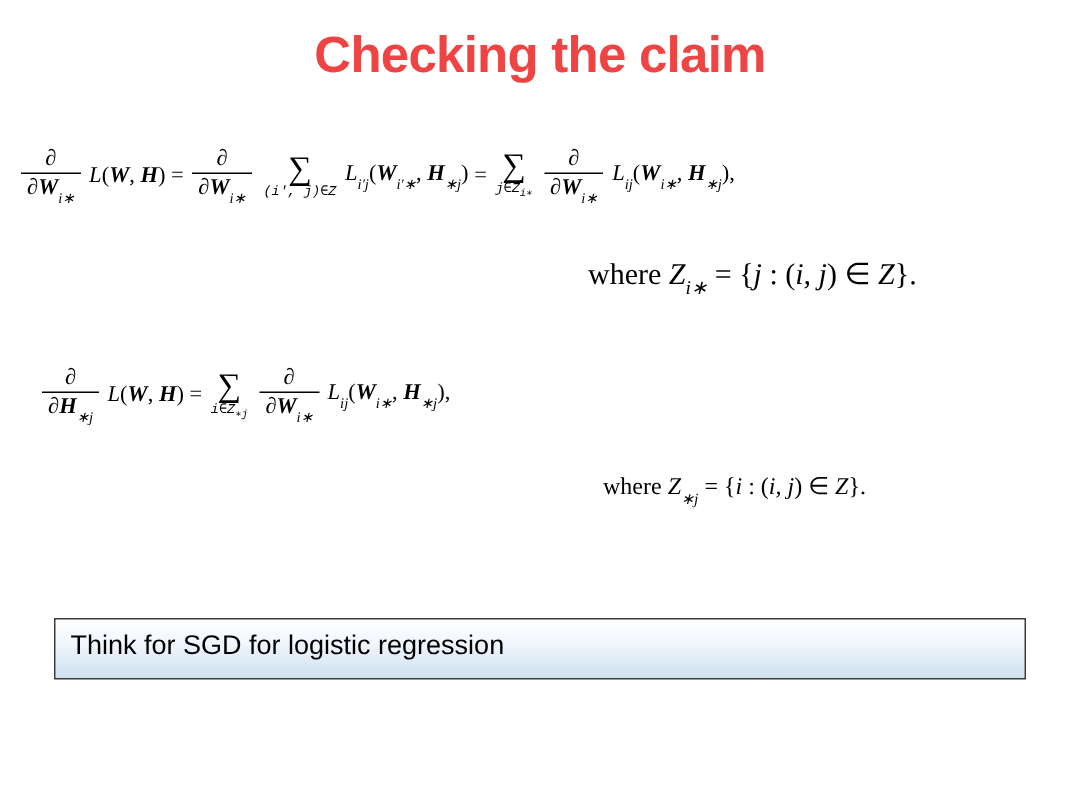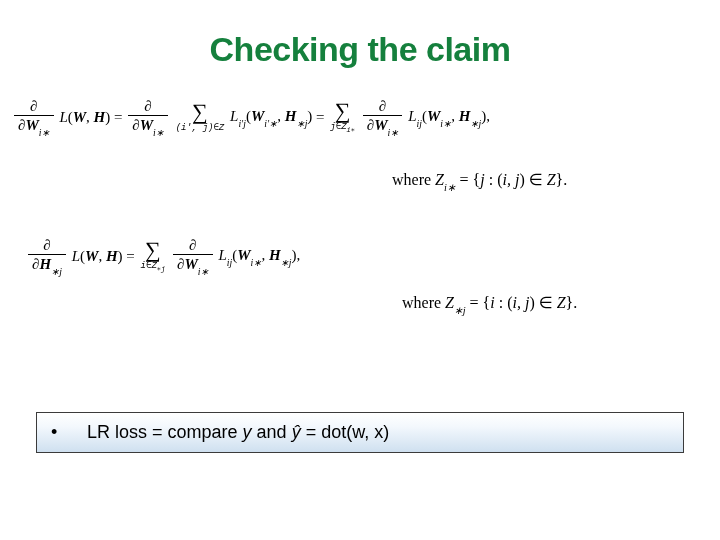--- a/index.html
+++ b/index.html
@@ -6,42 +6,42 @@
   body {
     width: 720px;
     height: 540px;
     background: #fff;
     font-family: Arial, Helvetica, sans-serif;
     position: relative;
     overflow: hidden;
   }
   .title {
     text-align: center;
-    color: #15803d;
+    color: #ef4444;
     font-weight: bold;
     font-size: 34px;
-    padding-top: 30px;
+    padding-top: 18px;
     letter-spacing: -0.5px;
   }
   .math-area {
     position: absolute;
     top: 92px;
     left: 12px;
     right: 12px;
     font-family: "Times New Roman", serif;
     color: #000;
   }
   .eq {
     font-size: 15px;
     white-space: nowrap;
   }
   .eq1 { margin-left: 0px; margin-top: 6px; }
-  .where1 { margin-left: 380px; margin-top: 34px; font-size: 16px; }
+  .where1 { margin-left: 380px; margin-top: 34px; font-size: 20px; }
   .eq2 { margin-left: 14px; margin-top: 46px; }
-  .where2 { margin-left: 390px; margin-top: 17px; font-size: 16px; }
+  .where2 { margin-left: 390px; margin-top: 32px; font-size: 16px; }
   .frac {
     display: inline-block;
     vertical-align: middle;
     text-align: center;
     margin: 0 2px;
   }
   .frac .num {
     display: block;
     border-bottom: 1px solid #000;
     padding: 0 4px;
@@ -140,18 +140,16 @@
     <span class="mid"><span class="it">L</span><span class="sub it">ij</span><span>(</span><span class="b">W</span><span class="sub it">i∗</span><span>, </span><span class="b">H</span><span class="sub it">∗j</span><span>)</span><span>,</span></span>
   </div>
 
   <div class="eq where2">
     <span>where </span><span class="it">Z</span><span class="sub it">∗j</span><span> = {</span><span class="it">i</span><span> : (</span><span class="it">i, j</span><span>) ∈ </span><span class="it">Z</span><span>}.</span>
   </div>
 
 </div>
 
 <div class="note-box">
+  <div>Think for SGD for logistic regression</div>
   <ul>
-    <li>
-      <span class="bullet-dot">•</span><span>LR loss = compare </span><span class="iy">y</span><span> and </span><span class="iy">ŷ</span><span> = dot(w, x)</span>
-    </li>
   </ul>
 </div>
 
 </body></html>

